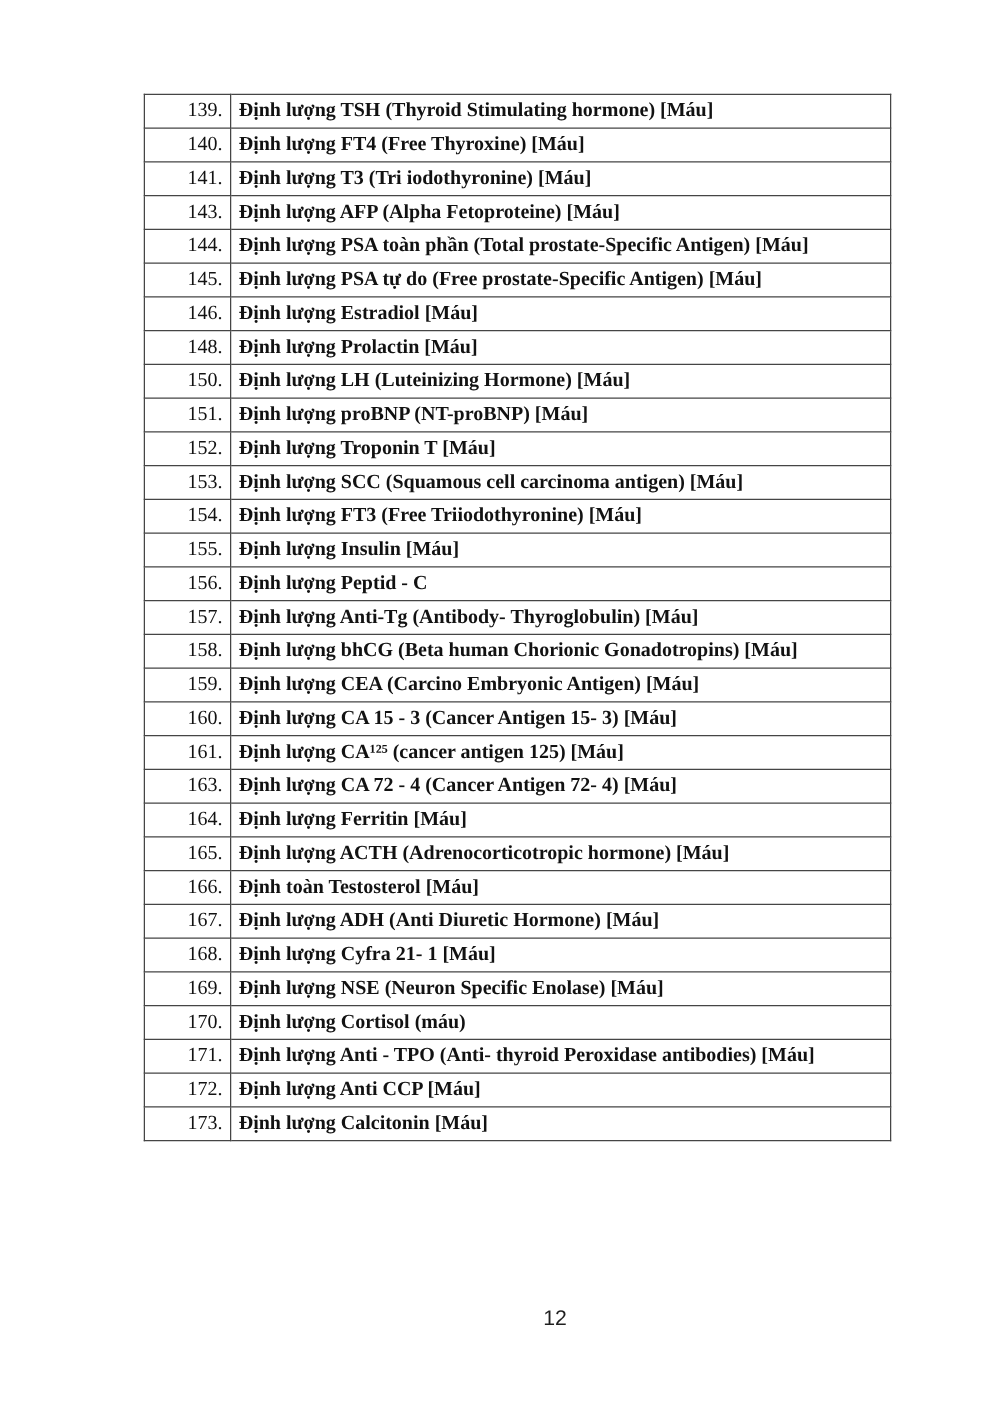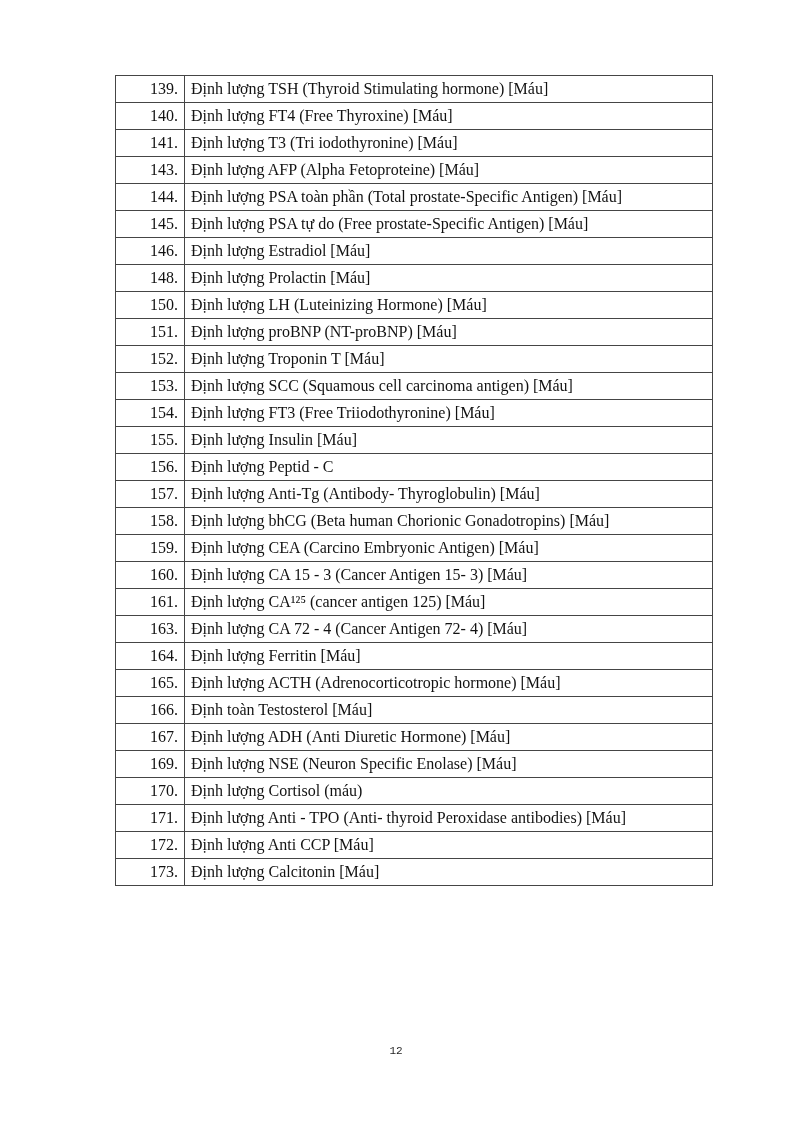--- a/index.html
+++ b/index.html
@@ -38,28 +38,29 @@
     overflow: hidden;
     background: #ffffff;
   }
   td.cell-num {
     width: 62px;
     text-align: right;
     padding: 0 6px 0 0;
   }
   td.cell-text {
     padding: 0 4px 0 6px;
+    font-weight: bold;
   }
   .page-number {
     position: absolute;
     top: 1045px;
-    left: 396px;
+    left: 444px;
     transform: translateX(-50%);
-    font-family: Liberation Mono, monospace;
-    font-size: 11px;
+    font-family: Liberation Sans, sans-serif;
+    font-size: 17px;
     color: #1f1f1f;
   }
 </style>
 </head>
 <body>
 
 <div class="doc-page">
 
   <table class="test-table">
     <tbody>
@@ -158,20 +159,24 @@
       </tr>
         <tr>
         <td class="cell-num">166.</td>
         <td class="cell-text">Định toàn Testosterol [Máu]</td>
       </tr>
         <tr>
         <td class="cell-num">167.</td>
         <td class="cell-text">Định lượng ADH (Anti Diuretic Hormone) [Máu]</td>
       </tr>
         <tr>
+        <td class="cell-num">168.</td>
+        <td class="cell-text">Định lượng Cyfra 21- 1 [Máu]</td>
+      </tr>
+        <tr>
         <td class="cell-num">169.</td>
         <td class="cell-text">Định lượng NSE (Neuron Specific Enolase) [Máu]</td>
       </tr>
         <tr>
         <td class="cell-num">170.</td>
         <td class="cell-text">Định lượng Cortisol (máu)</td>
       </tr>
         <tr>
         <td class="cell-num">171.</td>
         <td class="cell-text">Định lượng Anti - TPO (Anti- thyroid Peroxidase antibodies) [Máu]</td>

